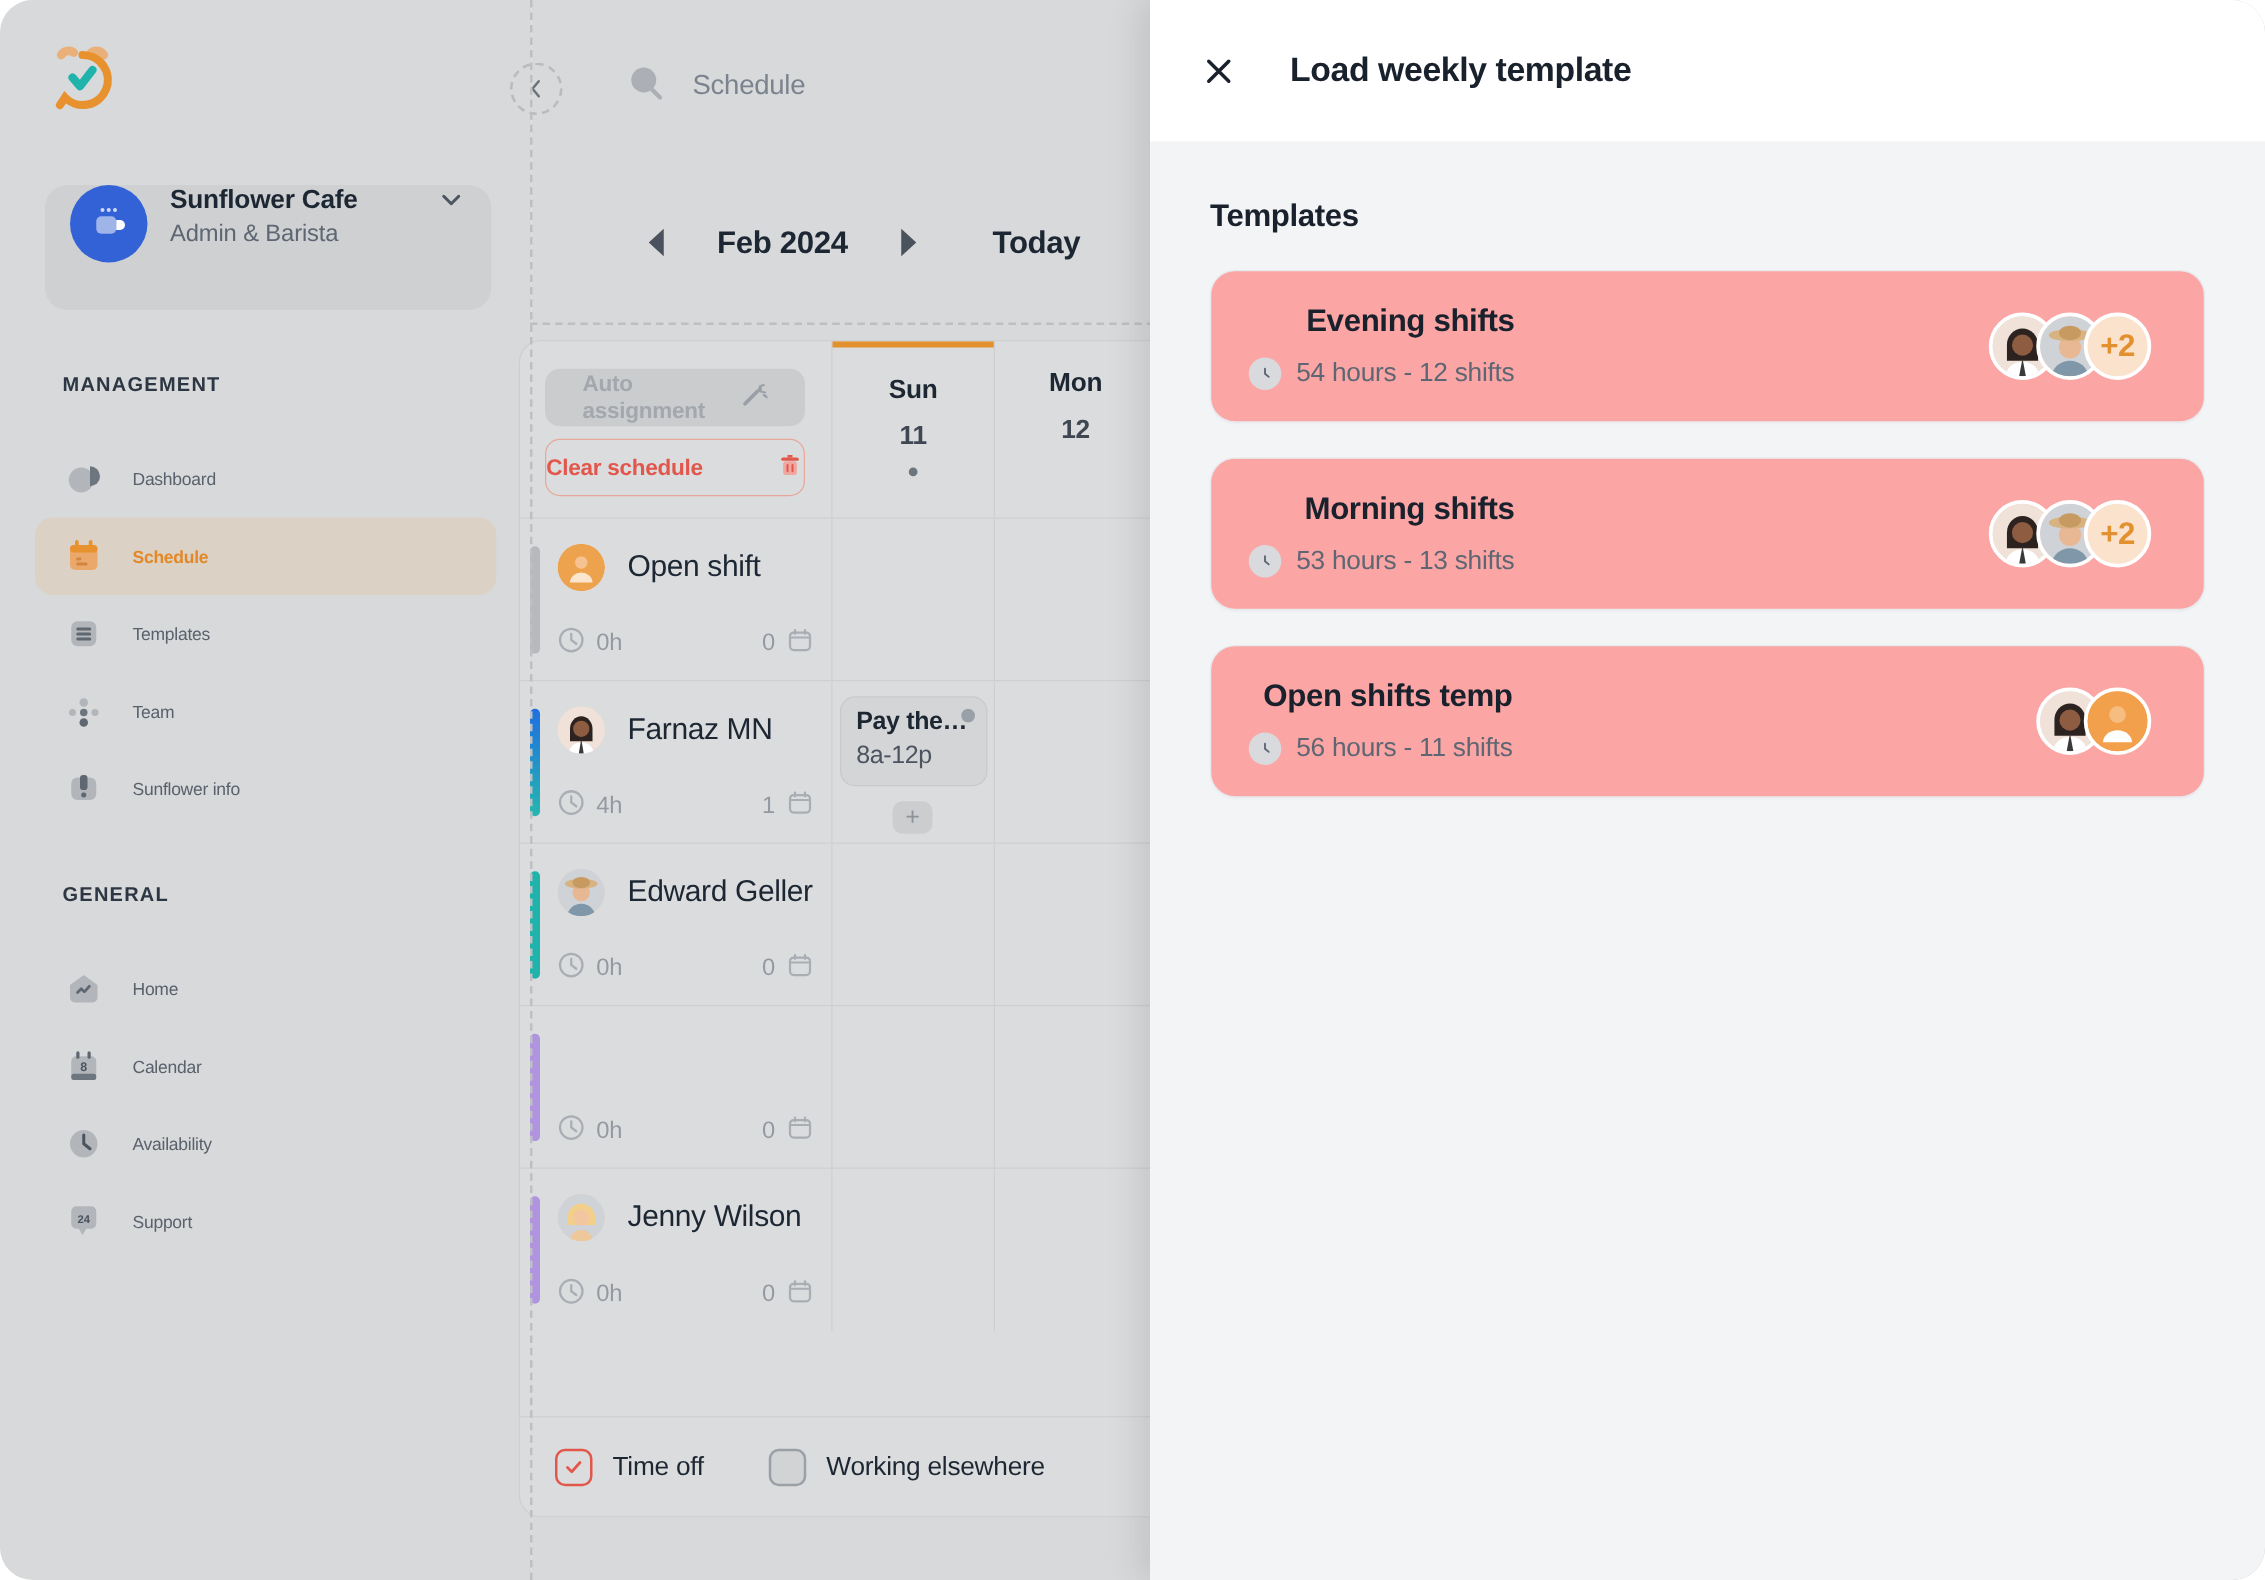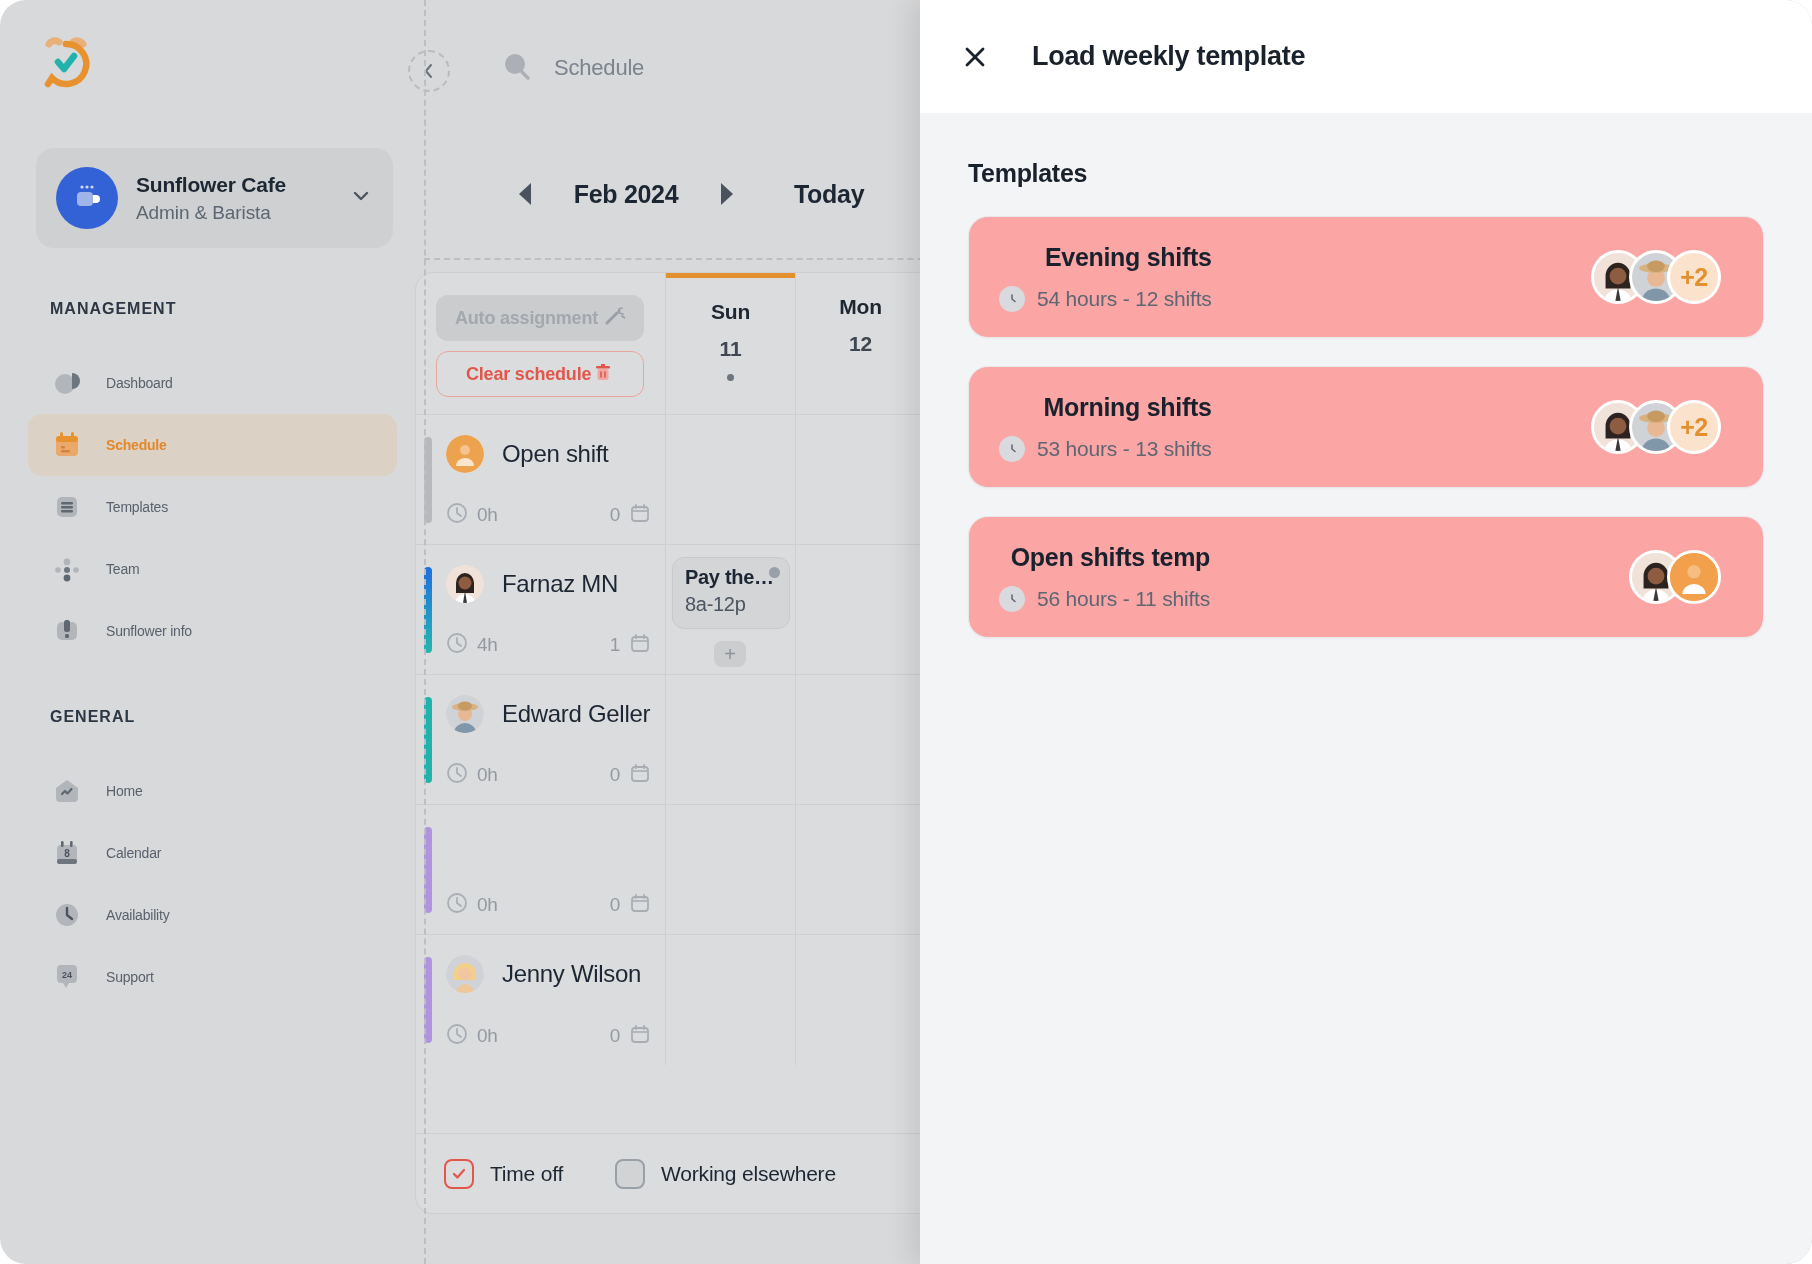--- a/index.html
+++ b/index.html
@@ -24,21 +24,21 @@
     background: #d8d9da;
     padding: 0;
   }
   .logo-wrap { position: absolute; left: 36px; top: 32px; width: 60px; height: 60px; }
 
   .workspace {
     position: absolute; left: 36px; top: 148px;
     width: 357px; height: 100px;
     background: #cfd0d2;
     border-radius: 18px;
-    display: flex; align-items: center; padding: 0 20px;
+    display: flex; padding: 0 20px;
   }
   .ws-avatar {
     width: 62px; height: 62px; border-radius: 50%;
     background: #3362d6; flex: 0 0 auto;
     display: flex; align-items: center; justify-content: center;
   }
   .ws-text { margin-left: 18px; flex: 1 1 auto; min-width: 0; }
   .ws-name { font-size: 21px; font-weight: 700; color: #1d2733; letter-spacing: -.2px; }
   .ws-role { font-size: 19px; color: #5d6672; margin-top: 5px; letter-spacing: -.1px; }
   .ws-chev { flex: 0 0 auto; color: #4b545f; }
@@ -146,30 +146,30 @@
     position: relative;
   }
 
   
   .hdr-row { height: 142px; }
   .auto-assign {
     position: absolute; left: 20px; top: 22px;
     width: 208px; height: 46px;
     background: #cbcccd; border-radius: 12px;
     display: flex; align-items: center; justify-content: space-between;
-    padding: 0 19px;
+    padding: 0 30px;
     font-size: 18px; font-weight: 700; color: #a3a8ae; letter-spacing: -.2px;
     cursor: pointer;
   }
   .clear-sched {
     position: absolute; left: 20px; top: 78px;
     width: 208px; height: 46px;
     background: transparent; border: 1px solid #e8a79b; border-radius: 12px;
     display: flex; align-items: center; justify-content: space-between;
-    padding: 0 29px;
+    padding: 0 0;
     font-size: 18px; font-weight: 700; color: #e2574c; letter-spacing: -.2px;
     cursor: pointer;
   }
   .day-head {
     height: 142px; display: flex; flex-direction: column;
     align-items: center; justify-content: flex-start; padding-top: 22px;
   }
   .day-head.today { border-top: 5px solid #e3902f; }
   .day-dow { font-size: 21px; font-weight: 700; color: #1d2733; letter-spacing: -.2px; }
   .day-num { font-size: 21px; font-weight: 700; color: #3e4752; margin-top: 13px; letter-spacing: -.2px; }

